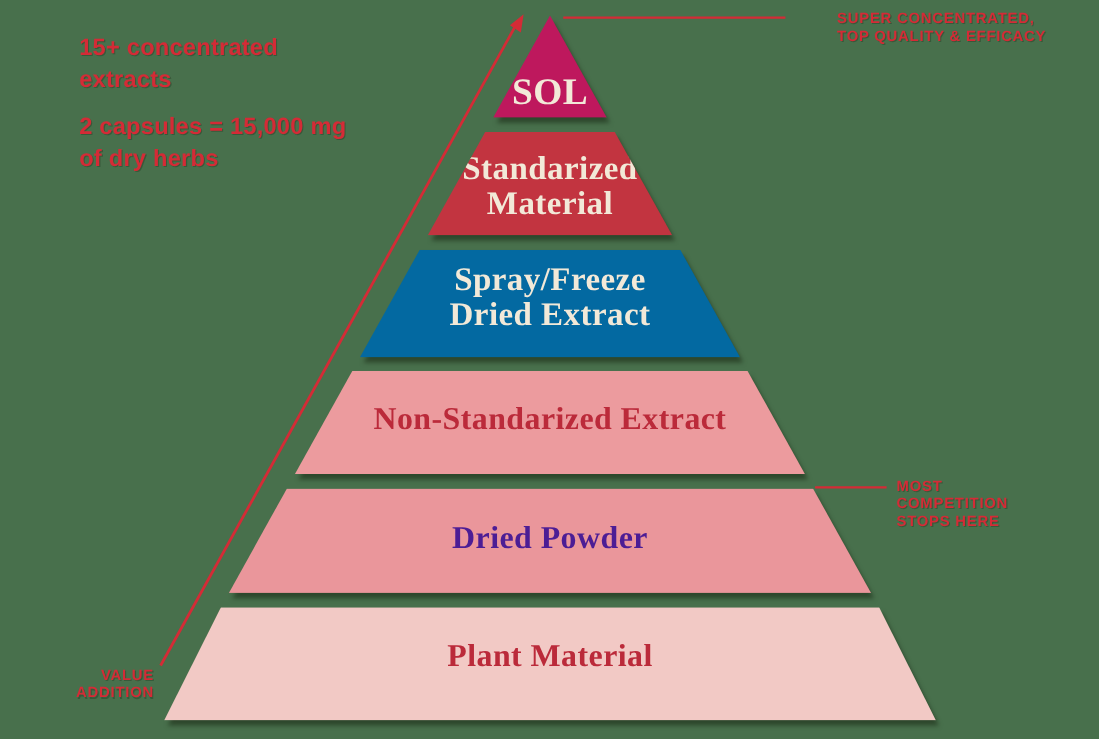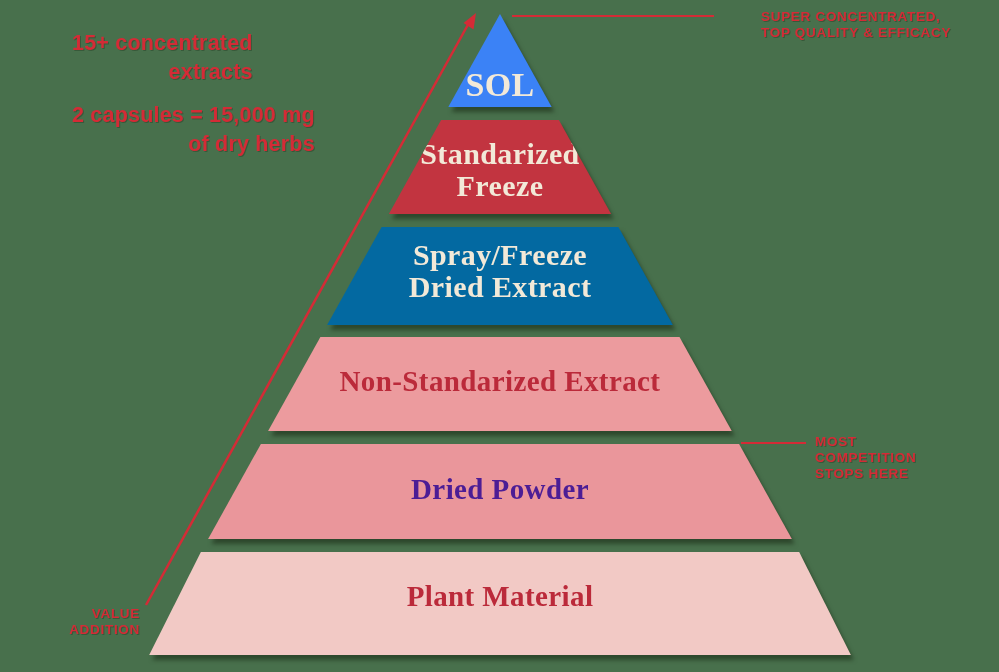--- a/index.html
+++ b/index.html
@@ -16,48 +16,47 @@
     white-space:pre-line;
     font-family:"Liberation Serif","DejaVu Serif",serif;
     letter-spacing:.4px;line-height:1.08;font-weight:600;
   }
   
   .note{
     position:absolute;color:var(--accent,#d42b36);
     font-size:21.5px;font-weight:600;line-height:1.33;
     white-space:pre-line;letter-spacing:.2px;
     text-shadow:1px 1px 0 rgba(20,36,18,.30);
-    text-align:right;
   }
   .callout{
     position:absolute;color:var(--accent,#d42b36);
     font-size:13.5px;font-weight:700;line-height:1.2;letter-spacing:.7px;
     white-space:pre-line;text-transform:uppercase;
     text-shadow:1px 1px 0 rgba(20,36,18,.30);
   }
   .callout.right-align{text-align:right;}
   svg.lines{position:absolute;left:0;top:0;pointer-events:none;}
   .accent-stroke{stroke:var(--accent,#d42b36);}
   .accent-fill{fill:var(--accent,#d42b36);}
 </style>
 </head>
 <body>
 
 <div class="stage">
 
   <div id="pyramid">
       <div class="level-wrap" style="left: 448.3px; top: 14px; width: 103.4px; height: 93px;">
-        <div class="level" style="background: #3b82f6; clip-path: polygon(51.7px 0px, 51.7px 0px, 100% 100%, 0px 100%); text-decoration: underline;">
+        <div class="level" style="background: #be185d; clip-path: polygon(51.7px 0px, 51.7px 0px, 100% 100%, 0px 100%); text-decoration: underline;">
           <span class="level-label" style="top: 71px; font-size: 34px; color: rgb(242, 233, 216);">SOL</span>
         </div>
       </div>
       <div class="level-wrap" style="left: 388.8px; top: 120px; width: 222.4px; height: 94px;">
         <div class="level" style="background: rgb(194, 52, 64); clip-path: polygon(52.3px 0px, 170.1px 0px, 100% 100%, 0px 100%);">
           <span class="level-label" style="top: 50px; font-size: 30px; color: rgb(242, 233, 216);">Standarized
-Freeze</span>
+Material</span>
         </div>
       </div>
       <div class="level-wrap" style="left: 327.1px; top: 227px; width: 345.8px; height: 98px;">
         <div class="level" style="background: #0369a1; clip-path: polygon(54.5px 0px, 291.3px 0px, 100% 100%, 0px 100%);">
           <span class="level-label" style="top: 44px; font-size: 30px; color: rgb(242, 233, 216);">Spray/Freeze
 Dried Extract</span>
         </div>
       </div>
       <div class="level-wrap" style="left: 268.1px; top: 337px; width: 463.7px; height: 94px;">
         <div class="level" style="background: rgb(236, 155, 158); clip-path: polygon(52.3px 0px, 411.4px 0px, 100% 100%, 0px 100%);">

